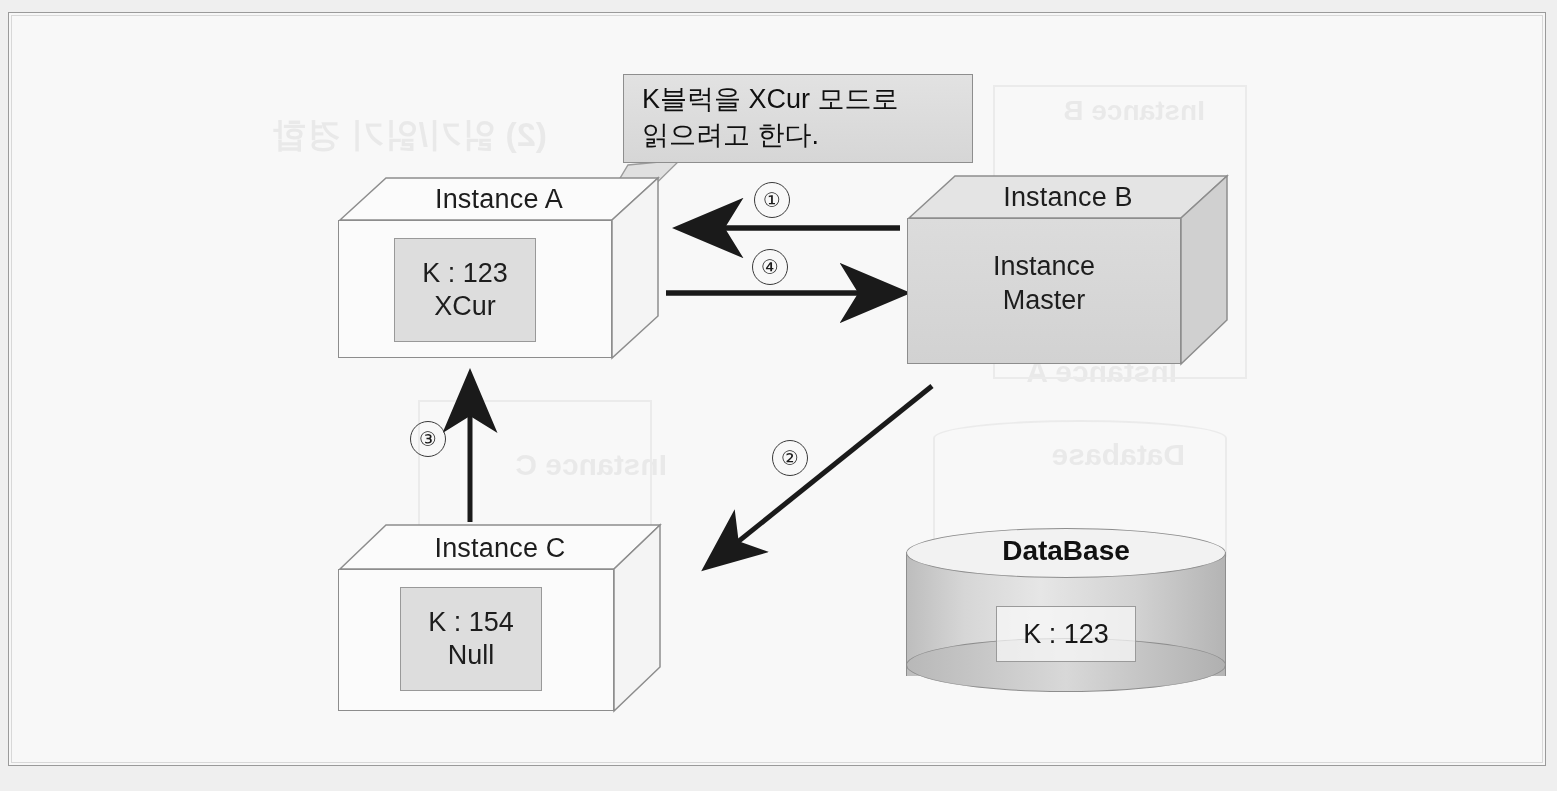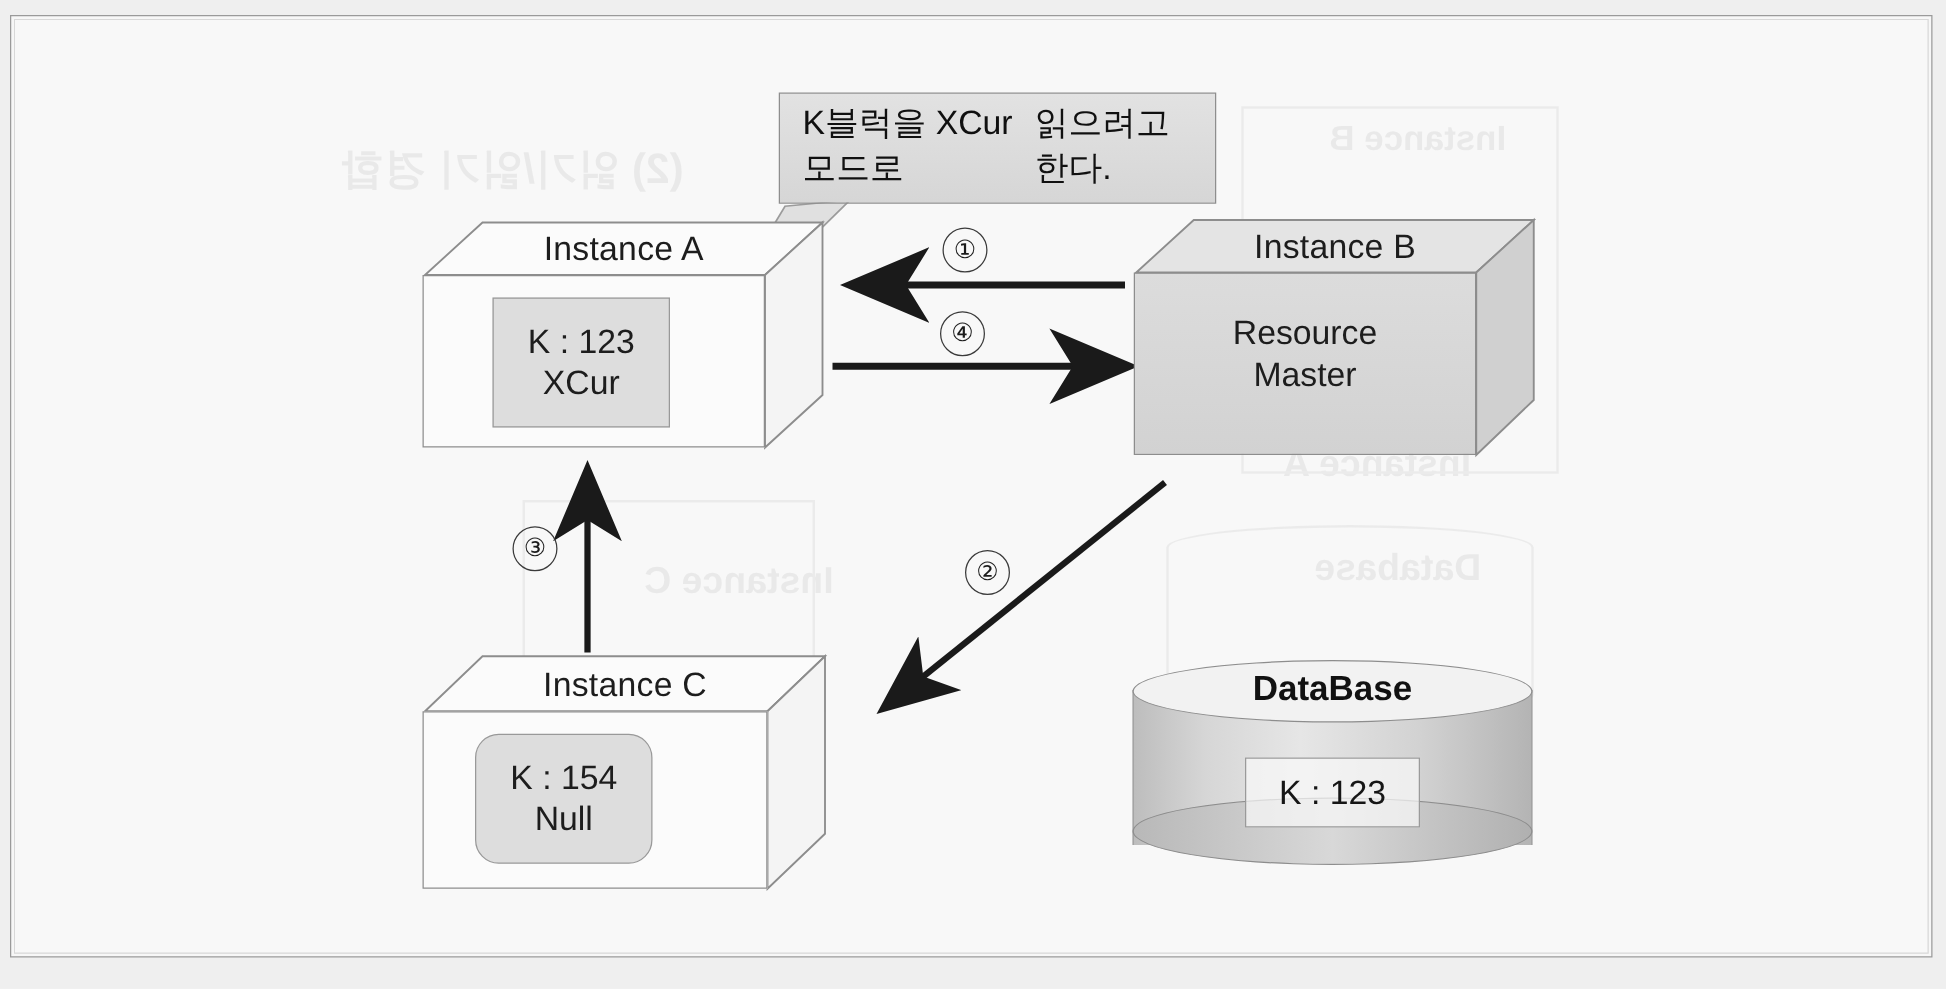--- a/index.html
+++ b/index.html
@@ -63,21 +63,21 @@
   .gray-box .body{
     position:absolute;display:flex;flex-direction:column;align-items:center;
     justify-content:center;width:100%;font-size:27px;color:#1d1d1d;line-height:1.25;
   }
 
   
   .callout{
     position:absolute;box-sizing:border-box;
     background:linear-gradient(180deg,#e2e2e2,#d6d6d6);
     border:1.5px solid #8e8e8e;
-    display:flex;flex-direction:row;justify-content:center;
+    display:flex;flex-direction:column;justify-content:center;
     padding:6px 16px 8px 18px;
     font-size:27px;color:#101010;line-height:1.32;
   }
 
   
   .cyl{position:absolute;}
   .cyl .body{
     position:absolute;left:0;box-sizing:border-box;
     background:linear-gradient(90deg,#bdbdbd 0%,#d6d6d6 18%,#e6e6e6 42%,#d2d2d2 72%,#b4b4b4 100%);
     border-left:1.5px solid #8d8d8d;border-right:1.5px solid #8d8d8d;
@@ -175,33 +175,33 @@
   </div>
 
   <div class="box3d gray-box" style="left:907px;top:172px;width:322px;height:198px;">
     <svg width="322" height="198" style="position:absolute;left:0;top:0;">
       <polygon points="2,46 48,4 320,4 274,46" fill="#e4e4e4" stroke="#8d8d8d" stroke-width="1.5"></polygon>
       <polygon points="274,46 320,4 320,148 274,192" fill="#d0d0d0" stroke="#8d8d8d" stroke-width="1.5"></polygon>
     </svg>
     <div class="face-front" style="top:46px;width:274px;height:146px;"></div>
     <div class="title" style="top:10px;">Instance B</div>
     <div class="body" style="top:78px;width:274px;">
-      <span>Resource</span>
+      <span>Instance</span>
       <span>Master</span>
     </div>
   </div>
 
   <div class="box3d white-box" style="left:338px;top:521px;width:324px;height:196px;">
     <svg width="324" height="196" style="position:absolute;left:0;top:0;">
       <polygon points="2,48 48,4 322,4 276,48" fill="#fbfbfb" stroke="#8d8d8d" stroke-width="1.5"></polygon>
       <polygon points="276,48 322,4 322,146 276,190" fill="#f4f4f4" stroke="#8d8d8d" stroke-width="1.5"></polygon>
     </svg>
     <div class="face-front" style="top:48px;width:276px;height:142px;"></div>
     <div class="title" style="top:12px;">Instance C</div>
-    <div class="inner" style="left:42px;top:66px;width:142px;height:104px;border-radius:19px;">
+    <div class="inner" style="left:62px;top:66px;width:142px;height:104px;">
       <span>K : 154</span>
       <span>Null</span>
     </div>
   </div>
 
   <div class="cyl" style="left:906px;top:528px;width:320px;height:172px;">
     <div class="body" style="top:24px;width:320px;height:124px;"></div>
     <div class="bottom" style="top:110px;width:320px;height:54px;"></div>
     <div class="top" style="top:0px;width:320px;height:50px;"></div>
     <div class="cap-title" style="top:7px;">DataBase</div>

